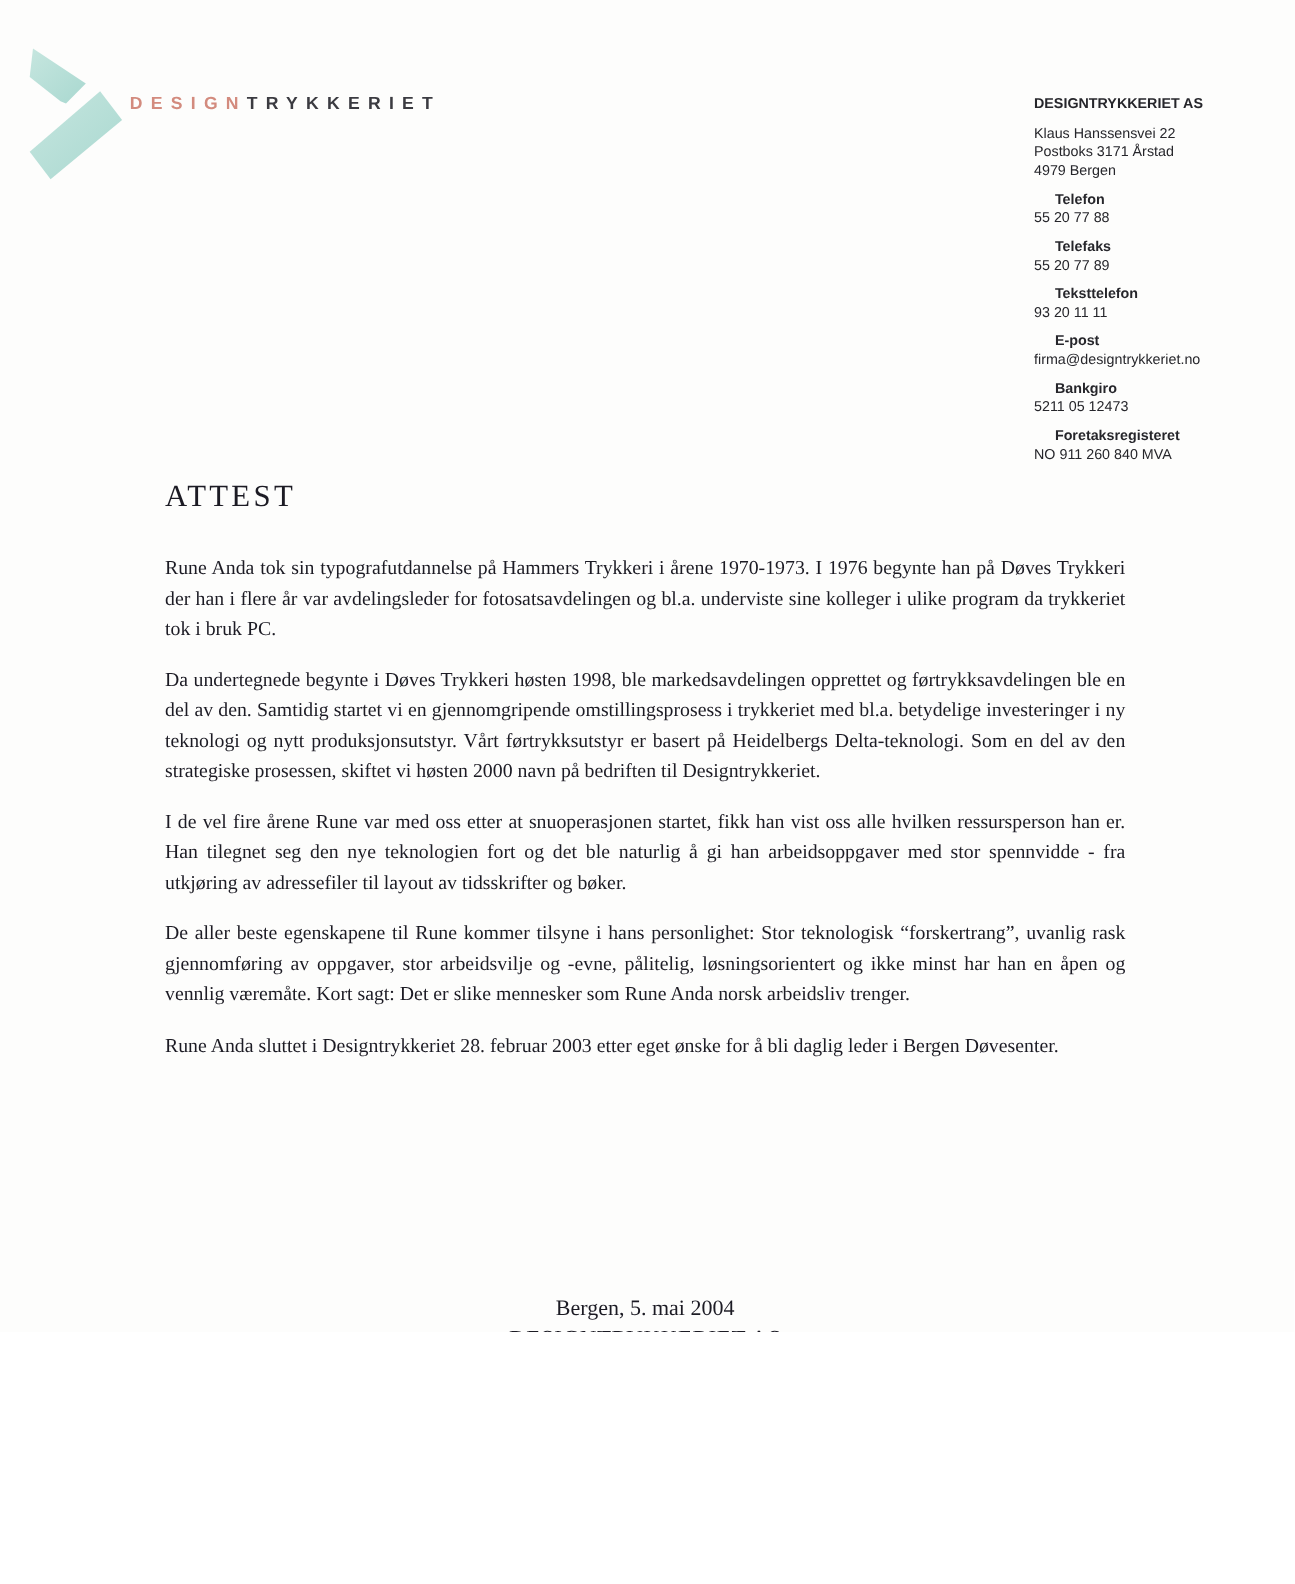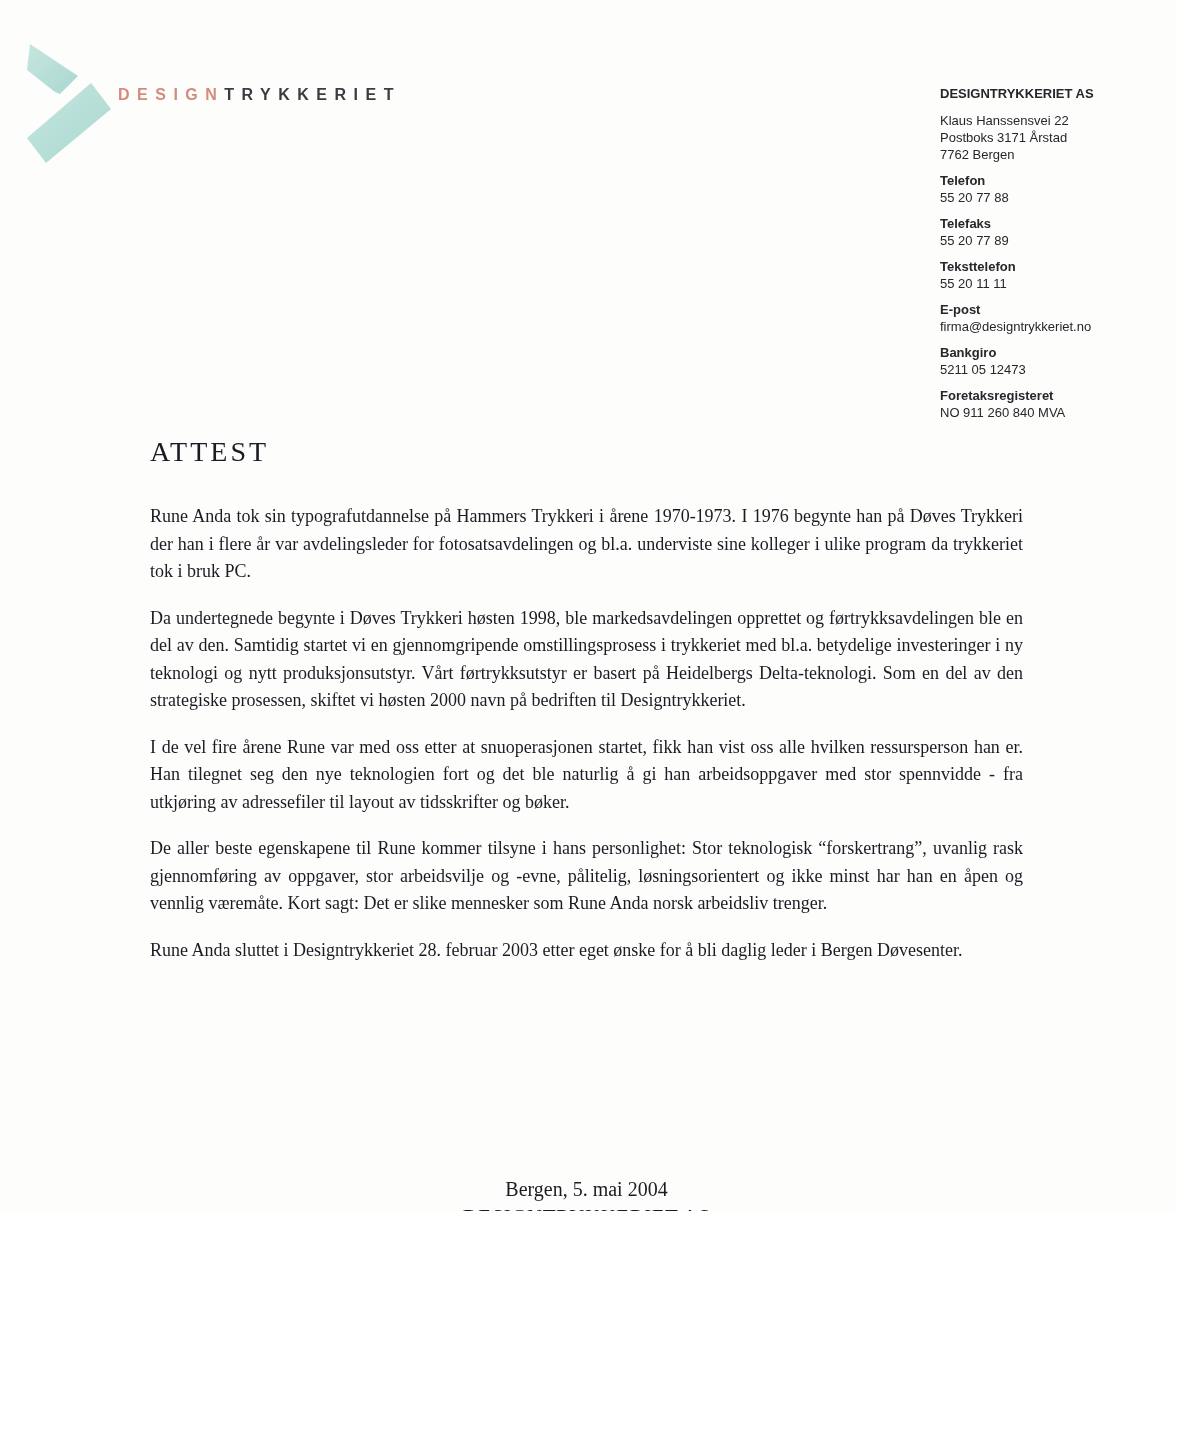--- a/index.html
+++ b/index.html
@@ -24,21 +24,21 @@
   .logo-word-secondary{color:#3b3b41;}
 
   
   .contact-block{
     position:absolute;left:940px;top:85px;width:228px;
     font-family:"Liberation Sans", sans-serif;
     font-size:13px;line-height:17px;color:#26262b;
   }
   .contact-company{font-weight:bold;margin-bottom:10px;}
   .contact-group{margin-bottom:9px;}
-  .contact-label{font-weight:bold;}
+  .contact-label{font-weight:bold;margin-left:19px;}
 
   
   .doc-title{
     position:absolute;left:150px;top:436px;width:873px;
     margin:0;
     font-size:28px;font-weight:normal;letter-spacing:3px;
   }
   .doc-body{
     position:absolute;left:150px;top:503px;width:873px;
     font-size:18px;line-height:27.5px;text-align:justify;
@@ -83,34 +83,34 @@
   <div class="logo-wordmark">
     <span class="logo-word-primary">DESIGN</span><span class="logo-word-secondary">TRYKKERIET</span>
   </div>
 
   <div class="contact-block">
     <div class="contact-company">DESIGNTRYKKERIET AS</div>
 
     <div class="contact-group">
       <div>Klaus Hanssensvei 22</div>
       <div>Postboks 3171 Årstad</div>
-      <div>7762 Bergen</div>
+      <div>4979 Bergen</div>
     </div>
 
     <div class="contact-group">
       <div class="contact-label">Telefon</div>
       <div class="contact-value">55 20 77 88</div>
     </div>
     <div class="contact-group">
       <div class="contact-label">Telefaks</div>
       <div class="contact-value">55 20 77 89</div>
     </div>
     <div class="contact-group">
       <div class="contact-label">Teksttelefon</div>
-      <div class="contact-value">55 20 11 11</div>
+      <div class="contact-value">93 20 11 11</div>
     </div>
     <div class="contact-group">
       <div class="contact-label">E-post</div>
       <div class="contact-value">firma@designtrykkeriet.no</div>
     </div>
     <div class="contact-group">
       <div class="contact-label">Bankgiro</div>
       <div class="contact-value">5211 05 12473</div>
     </div>
     <div class="contact-group">

